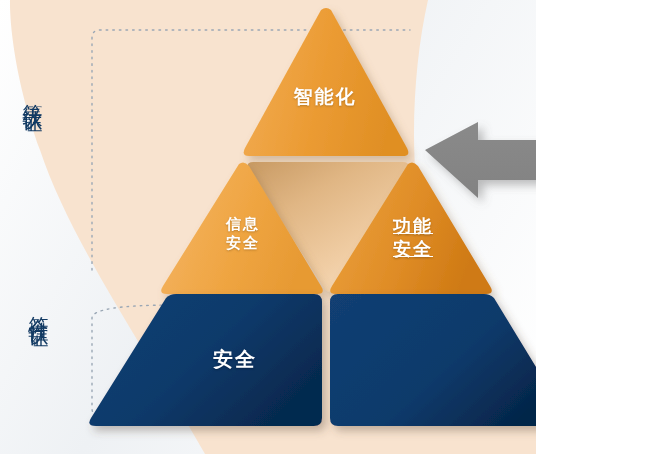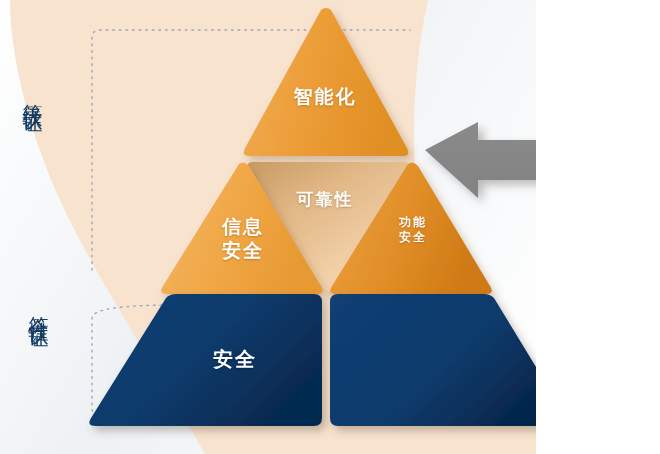--- a/index.html
+++ b/index.html
@@ -63,25 +63,26 @@
   #text-intelligent {
     left: 265px; top: 85px; width: 120px;
     font-size: 19px;
   }
   #text-reliability {
     left: 275px; top: 189px; width: 100px;
     font-size: 17px;
   }
   #text-info-sec {
     left: 198px; top: 215px; width: 90px;
-    font-size: 19px;
+    font-size: 15px;
   }
   #text-func-sec {
     left: 368px; top: 215px; width: 90px;
-    font-size: 12px;
+    font-size: 18px;
+    text-decoration: underline;
   }
   .tile-text.blue {
     text-shadow: 0 1px 2px rgba(0,20,50,0.5);
   }
   #text-safety {
     left: 180px; top: 347px; width: 110px;
     font-size: 20px;
   }
   #text-emc {
     left: 368px; top: 346px; width: 120px;
@@ -204,21 +205,20 @@
     <path filter="url(#softShadowBlue)" d="M 166 298 Q 170 294 176 294 L 314 294 Q 322 294 322 302 L 322 418 Q 322 426 314 426 L 96 426 Q 86 426 91 418 Z" fill="url(#gBlueL)"></path>
 
     <path filter="url(#softShadowBlue)" d="M 338 294 L 484 294 Q 490 294 494 298 L 567 418 Q 572 426 563 426 L 338 426 Q 330 426 330 418 L 330 302 Q 330 294 338 294 Z" fill="url(#gBlueR)"></path>
   </svg>
 
   <div class="side-label" id="label-tier">等级认证</div>
   <div class="side-label" id="label-compliance">符合性认证</div>
 
   <div class="tile-text" id="text-intelligent">智能化</div>
 
-  <div class="tile-text" id="text-reliability">可靠性</div>
 
   <div class="tile-text" id="text-info-sec">信息
 安全</div>
 
   <div class="tile-text" id="text-func-sec">功能
 安全</div>
 
   <div class="tile-text blue" id="text-safety">安全</div>
 
 

